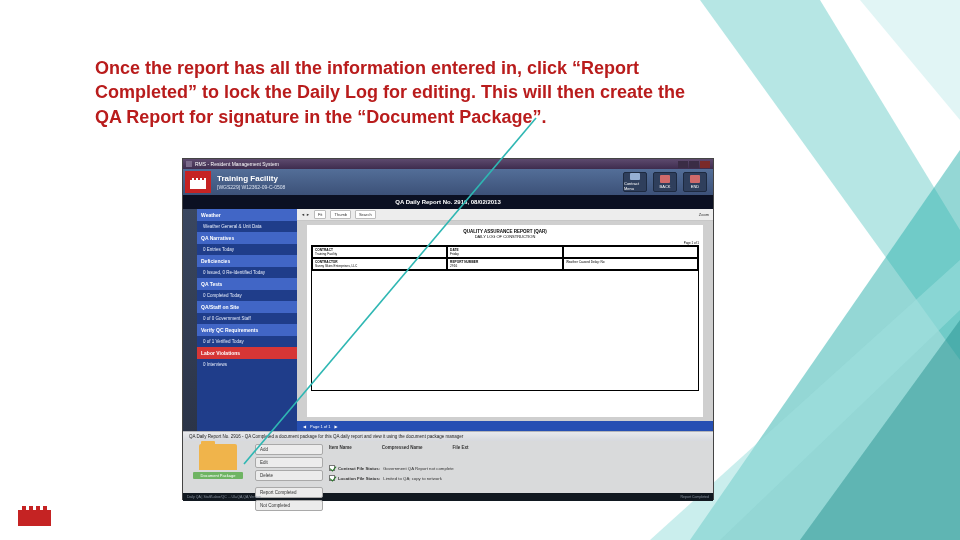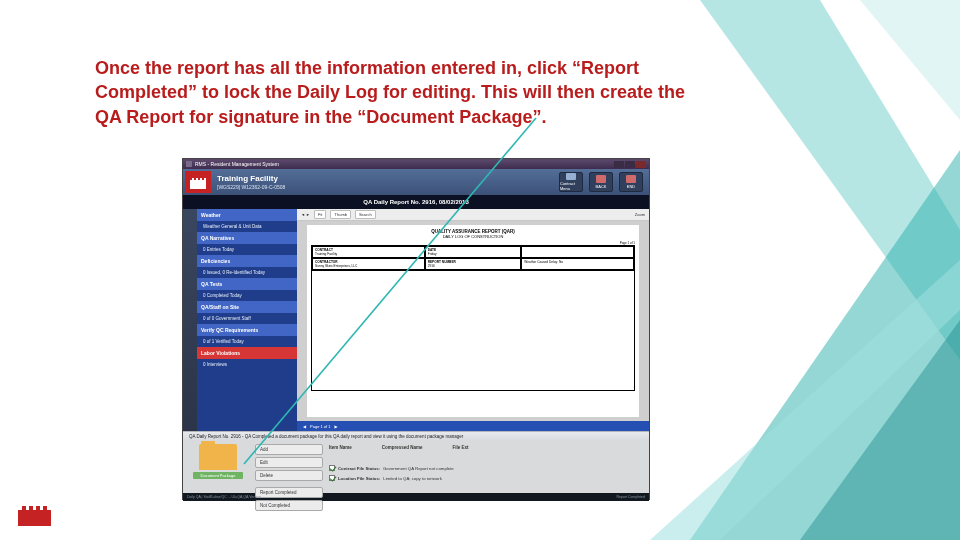--- a/index.html
+++ b/index.html
@@ -28,21 +28,21 @@
     position: absolute;
     top: 0; right: 0; width: 960px; height: 540px;
     pointer-events: none;
     z-index: 0;
   }
   
   .app {
     position: absolute;
     top: 158px;
     left: 182px;
-    width: 468px;
+    width: 532px;
     height: 342px;
     border: 1px solid #444;
     background: #5c7cb0;
     font-size: 5px;
     color: #fff;
     z-index: 2;
   }
   .titlebar {
     height: 10px;
     background: linear-gradient(#5d4a6e,#3e2c4e);

